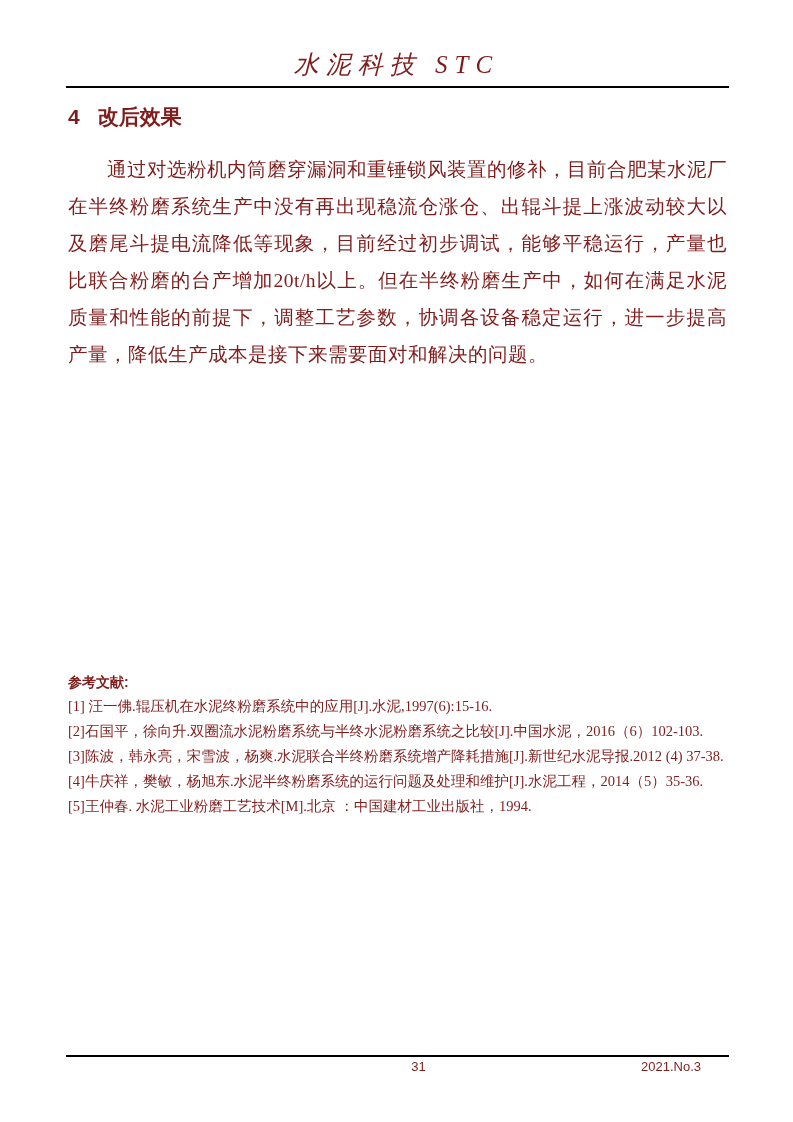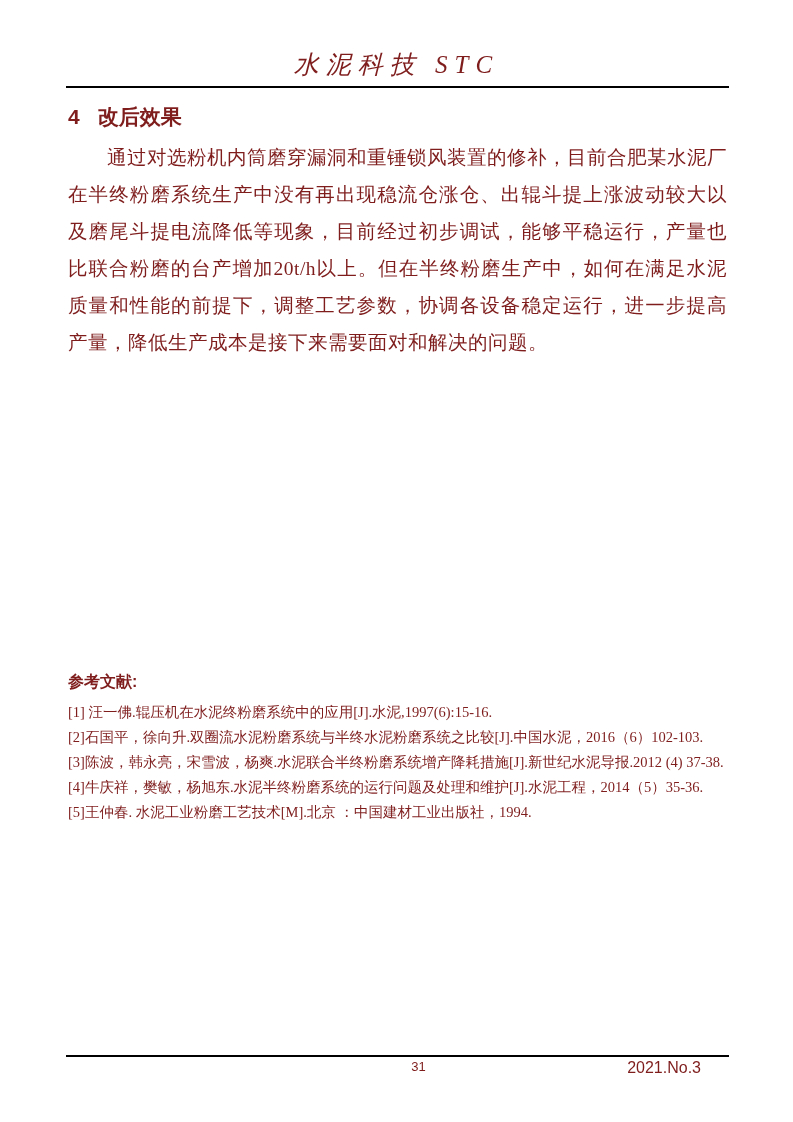--- a/index.html
+++ b/index.html
@@ -39,38 +39,37 @@
   }
   .section-heading {
     margin-top: 2px;
     font-family: "Liberation Sans", sans-serif;
     font-weight: bold;
     font-size: 21px;
     line-height: 30px;
   }
   .section-heading .sec-num { margin-right: 18px; }
   .main-paragraph {
-    margin-top: 7px;
+    margin-top: 19px;
     font-size: 19.5px;
     line-height: 37px;
     text-align: justify;
     text-indent: 2em;
     letter-spacing: 0.5px;
   }
   
   .references {
     position: absolute;
     top: 670px; left: 68px; right: 40px;
   }
   .ref-heading {
     font-family: "Liberation Sans", sans-serif;
     font-weight: bold;
-    font-size: 16px;
+    font-size: 14px;
     line-height: 24px;
-    margin-bottom: 6px;
   }
   .ref-item {
     font-size: 14.5px;
     line-height: 25px;
     white-space: nowrap;
     overflow: hidden;
   }
   
   .footer-rule {
     position: absolute;
@@ -82,21 +81,21 @@
     top: 1059px; left: 0; right: 0;
     text-align: center;
     font-family: "Liberation Sans", sans-serif;
     font-size: 13px;
     padding-left: 44px;
   }
   .footer-issue {
     position: absolute;
     top: 1059px; right: 92px;
     font-family: "Liberation Sans", sans-serif;
-    font-size: 16px;
+    font-size: 13px;
   }
 </style>
 </head>
 <body>
 
 <div class="page">
 
   <div class="header-title">水泥科技 STC</div>
   <div class="header-rule"></div>
 

